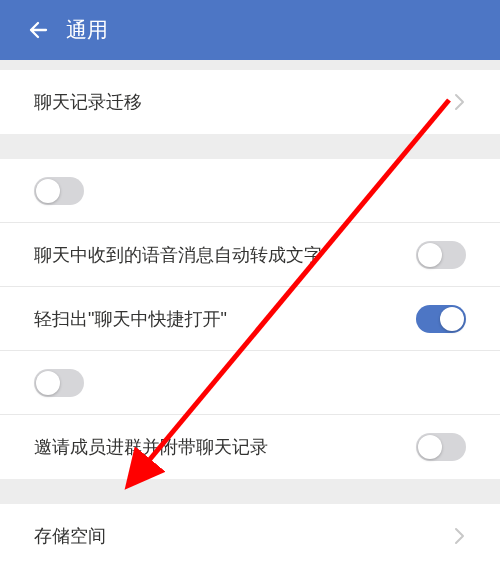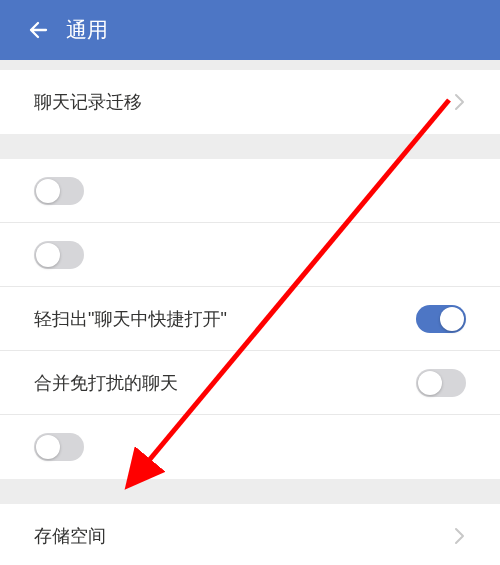--- a/index.html
+++ b/index.html
@@ -126,40 +126,41 @@
 
 <div class="spacer-large"></div>
 
 <div class="list-item">
   <div class="toggle">
       <div class="toggle-knob"></div>
     </div>
 </div>
 
 <div class="list-item">
+  <span class="item-label">聊天中收到的语音消息自动转成文字</span>
   <div class="toggle">
       <div class="toggle-knob"></div>
     </div>
 </div>
 
 <div class="list-item">
   <span class="item-label">轻扫出"聊天中快捷打开"</span>
   <div class="toggle on">
       <div class="toggle-knob"></div>
     </div>
 </div>
 
 <div class="list-item">
-  <span class="item-label">合并免打扰的聊天</span>
   <div class="toggle">
       <div class="toggle-knob"></div>
     </div>
 </div>
 
 <div class="list-item no-border">
+  <span class="item-label">邀请成员进群并附带聊天记录</span>
   <div class="toggle">
       <div class="toggle-knob"></div>
     </div>
 </div>
 
 <div class="spacer-large"></div>
 
 <div class="list-item no-border">
   <span class="item-label">存储空间</span>
   <span class="chevron">

